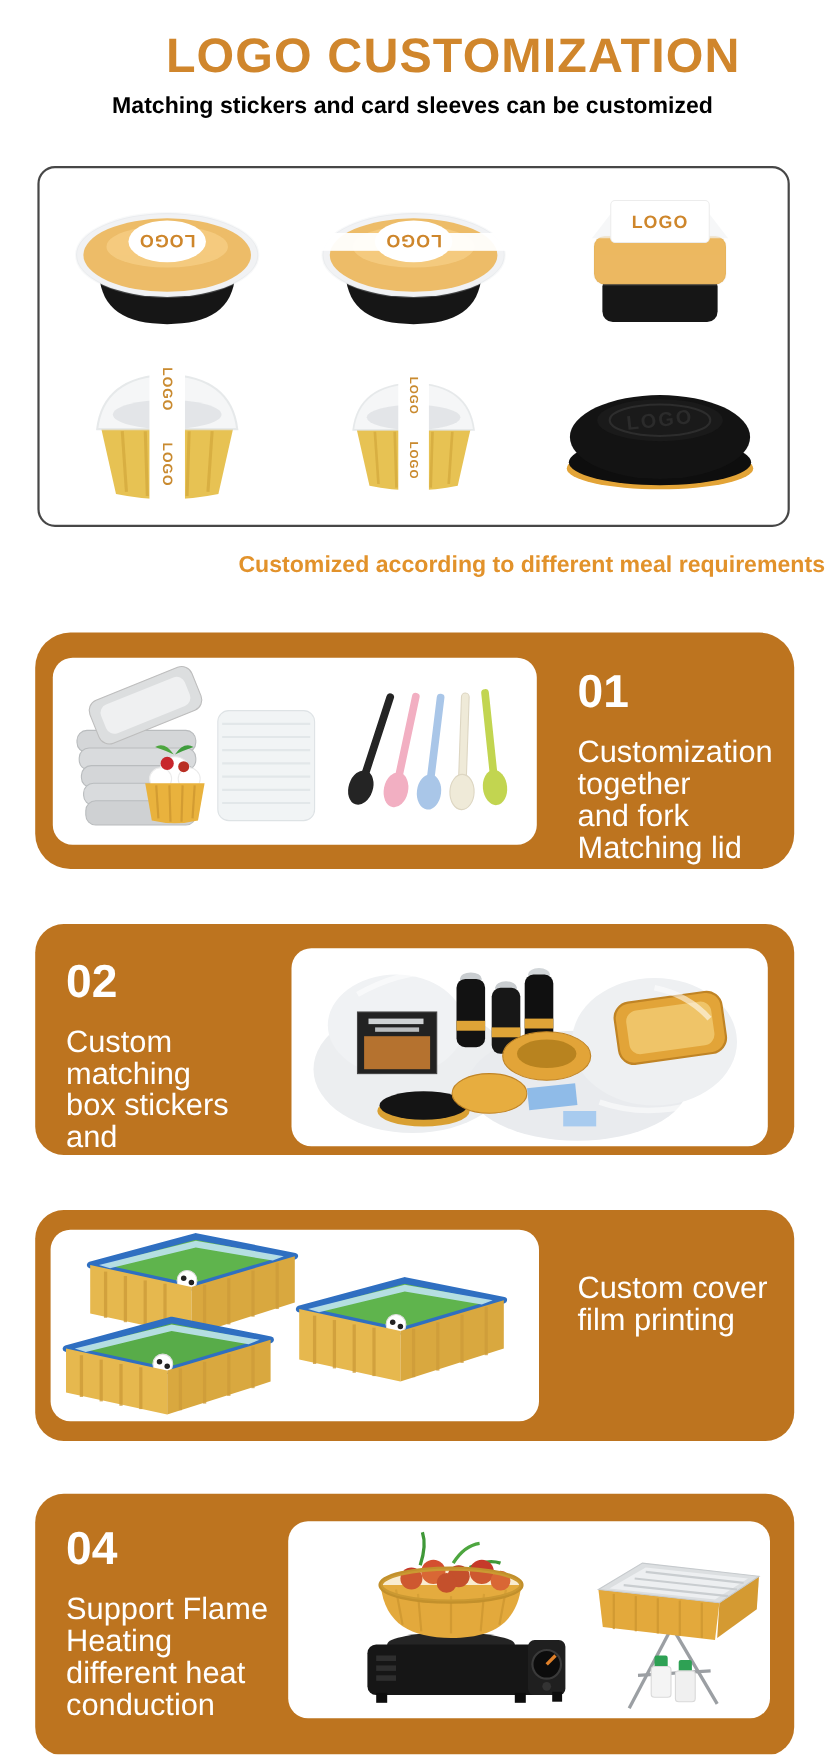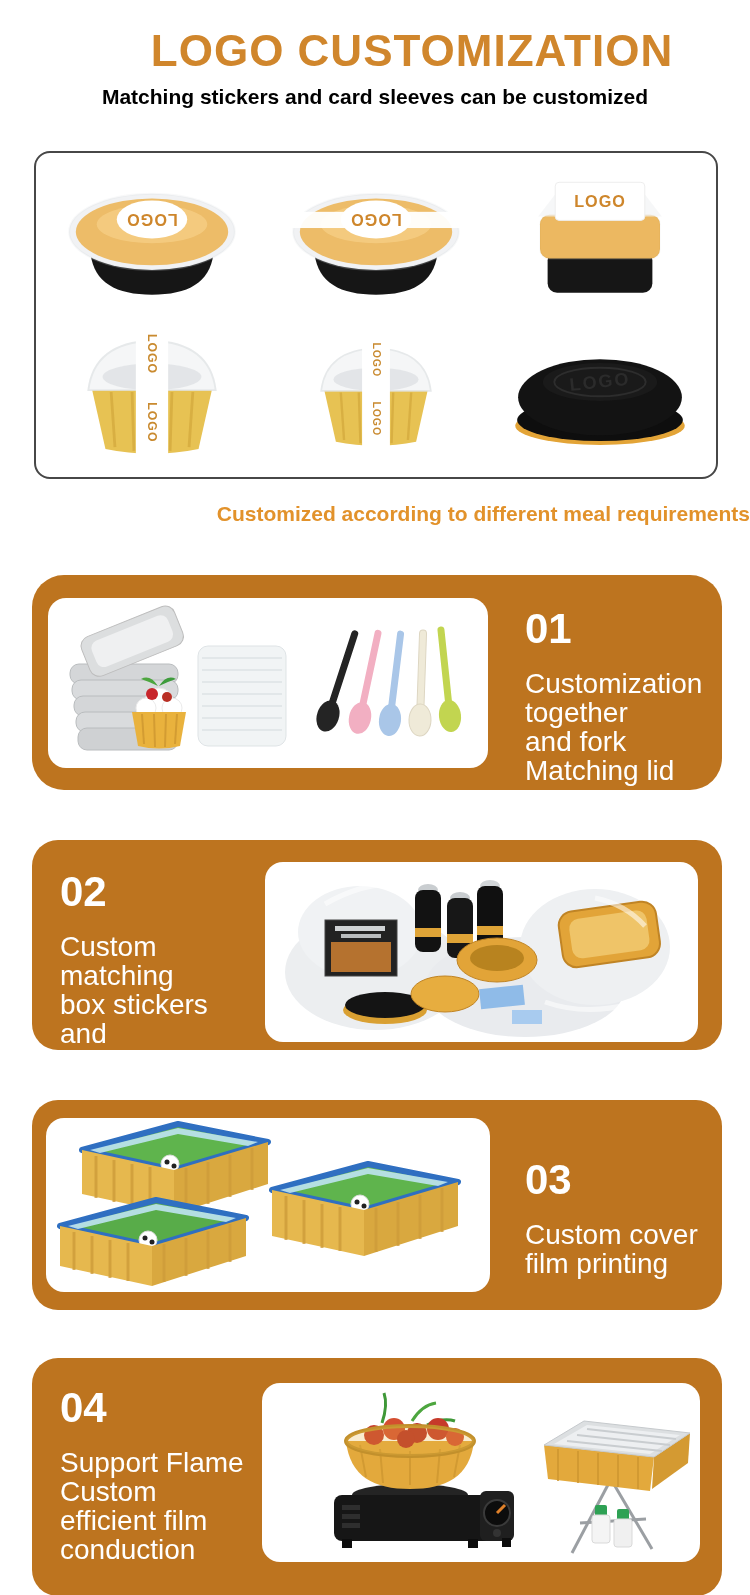--- a/index.html
+++ b/index.html
@@ -331,32 +331,31 @@
               <line x1="68" y1="43" x2="68" y2="87"></line>
             <line x1="104" y1="44" x2="104" y2="88"></line>
               <line x1="126" y1="38" x2="126" y2="82"></line>
             <line x1="148" y1="31" x2="148" y2="75"></line>
               <line x1="170" y1="24" x2="170" y2="68"></line>
           </g>
         </g>
       </svg>
     </div>
     <div class="txt">
-      <div class="num">03</div>
       <div class="line">Custom cover</div>
       <div class="line">film printing</div>
     </div>
   </section>
 
   <section class="card card4">
     <div class="txt">
       <div class="num">04</div>
       <div class="line">Support Flame</div>
-      <div class="line">Custom</div>
-      <div class="line">efficient film</div>
+      <div class="line">Heating</div>
+      <div class="line">different heat</div>
       <div class="line">conduction</div>
     </div>
     <div class="imgbox">
       <svg viewBox="0 0 438 179" width="438" height="179">
         <g>
           <ellipse cx="148" cy="112" rx="58" ry="11" fill="#242424"></ellipse>
           <rect x="72" y="112" width="160" height="46" rx="8" fill="#161616"></rect>
           <rect x="218" y="108" width="34" height="50" rx="6" fill="#1f1f1f"></rect>
           <circle cx="235" cy="130" r="13" fill="#0c0c0c" stroke="#3a3a3a" stroke-width="2"></circle>
           <path d="M235,130 L243,122" stroke="#E0812A" stroke-width="3"></path>

